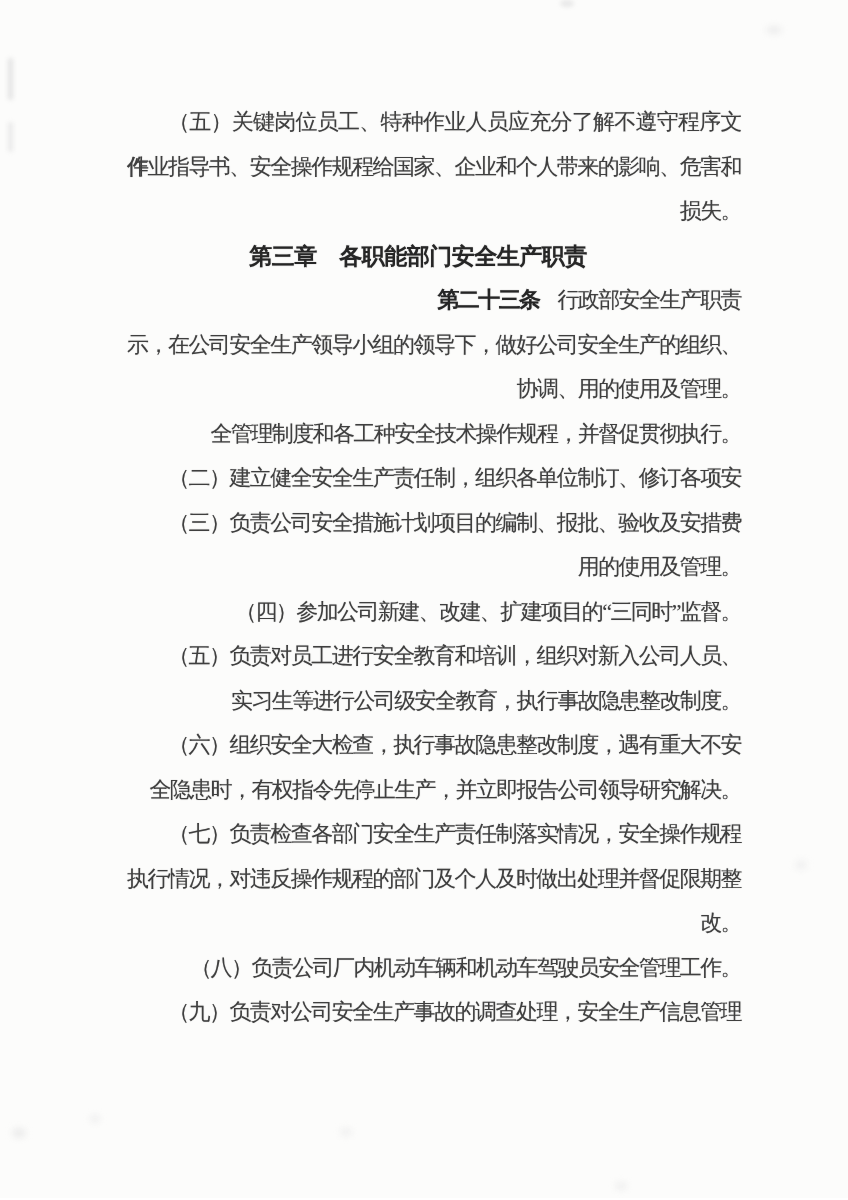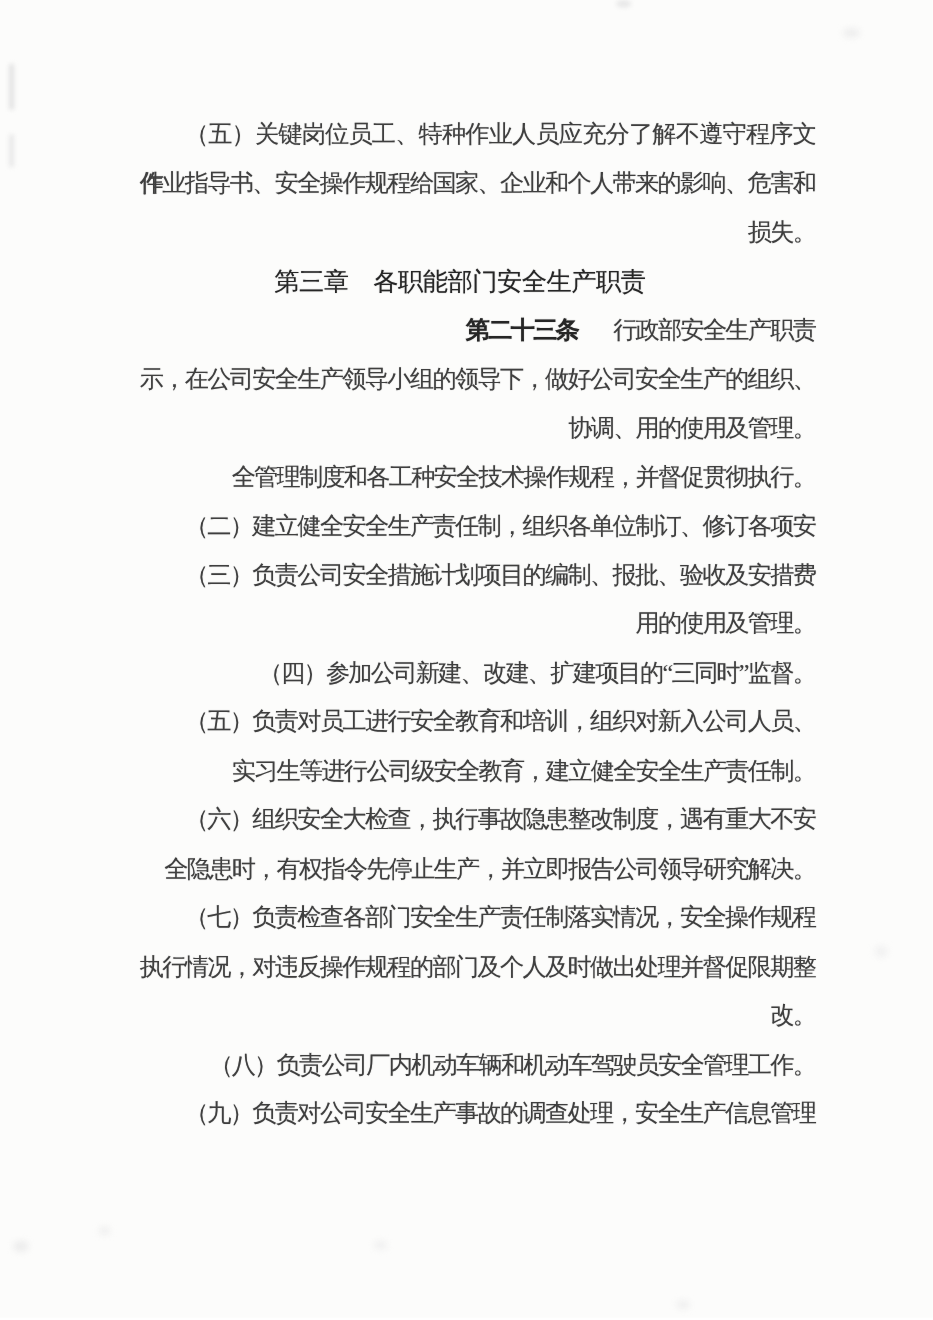--- a/index.html
+++ b/index.html
@@ -30,34 +30,34 @@
   .ln {
     display: block;
     height: 44.5px;
     line-height: 44.5px;
     text-align: right;
   }
   .jst { text-align: justify; text-align-last: justify; }
   .ind { text-indent: 41px; }
   .heading {
     font-family: "Liberation Sans", "DejaVu Sans", sans-serif;
-    font-weight: 400;
+    font-weight: 700;
     font-size: 23px;
     letter-spacing: -0.5px;
     text-align: center;
     color: var(--heading);
     transform: translateX(-16px);
     text-shadow: 0 0 1px rgba(40,40,40,0.5);
   }
   .art-no {
     font-weight: 700;
     color: var(--heading);
     text-shadow: 0 0 1px rgba(40,40,40,0.5);
   }
-  .art-title { margin-left: 28px; }
+  .art-title { margin-left: 14px; }
   .artifact {
     position: absolute;
     border-radius: 50%;
     pointer-events: none;
   }
   .streak { border-radius: 2px; }
 </style>
 </head>
 <body>
 
@@ -83,21 +83,21 @@
       <span class="art-title">行政部安全生产职责</span>
     </div>
     <div class="ln jst">示，在公司安全生产领导小组的领导下，做好公司安全生产的组织、</div>
     <div class="ln">协调、用的使用及管理。</div>
     <div class="ln">全管理制度和各工种安全技术操作规程，并督促贯彻执行。</div>
     <div class="ln ind jst">（二）建立健全安全生产责任制，组织各单位制订、修订各项安</div>
     <div class="ln ind jst">（三）负责公司安全措施计划项目的编制、报批、验收及安措费</div>
     <div class="ln">用的使用及管理。</div>
     <div class="ln ind">（四）参加公司新建、改建、扩建项目的“三同时”监督。</div>
     <div class="ln ind jst">（五）负责对员工进行安全教育和培训，组织对新入公司人员、</div>
-    <div class="ln">实习生等进行公司级安全教育，建立健全安全生产责任制。</div>
+    <div class="ln">实习生等进行公司级安全教育，执行事故隐患整改制度。</div>
     <div class="ln ind jst">（六）组织安全大检查，执行事故隐患整改制度，遇有重大不安</div>
     <div class="ln">全隐患时，有权指令先停止生产，并立即报告公司领导研究解决。</div>
     <div class="ln ind jst">（七）负责检查各部门安全生产责任制落实情况，安全操作规程</div>
     <div class="ln jst">执行情况，对违反操作规程的部门及个人及时做出处理并督促限期整</div>
     <div class="ln">改。</div>
     <div class="ln ind">（八）负责公司厂内机动车辆和机动车驾驶员安全管理工作。</div>
     <div class="ln ind jst">（九）负责对公司安全生产事故的调查处理，安全生产信息管理</div>
   </div>
 
 </div>

